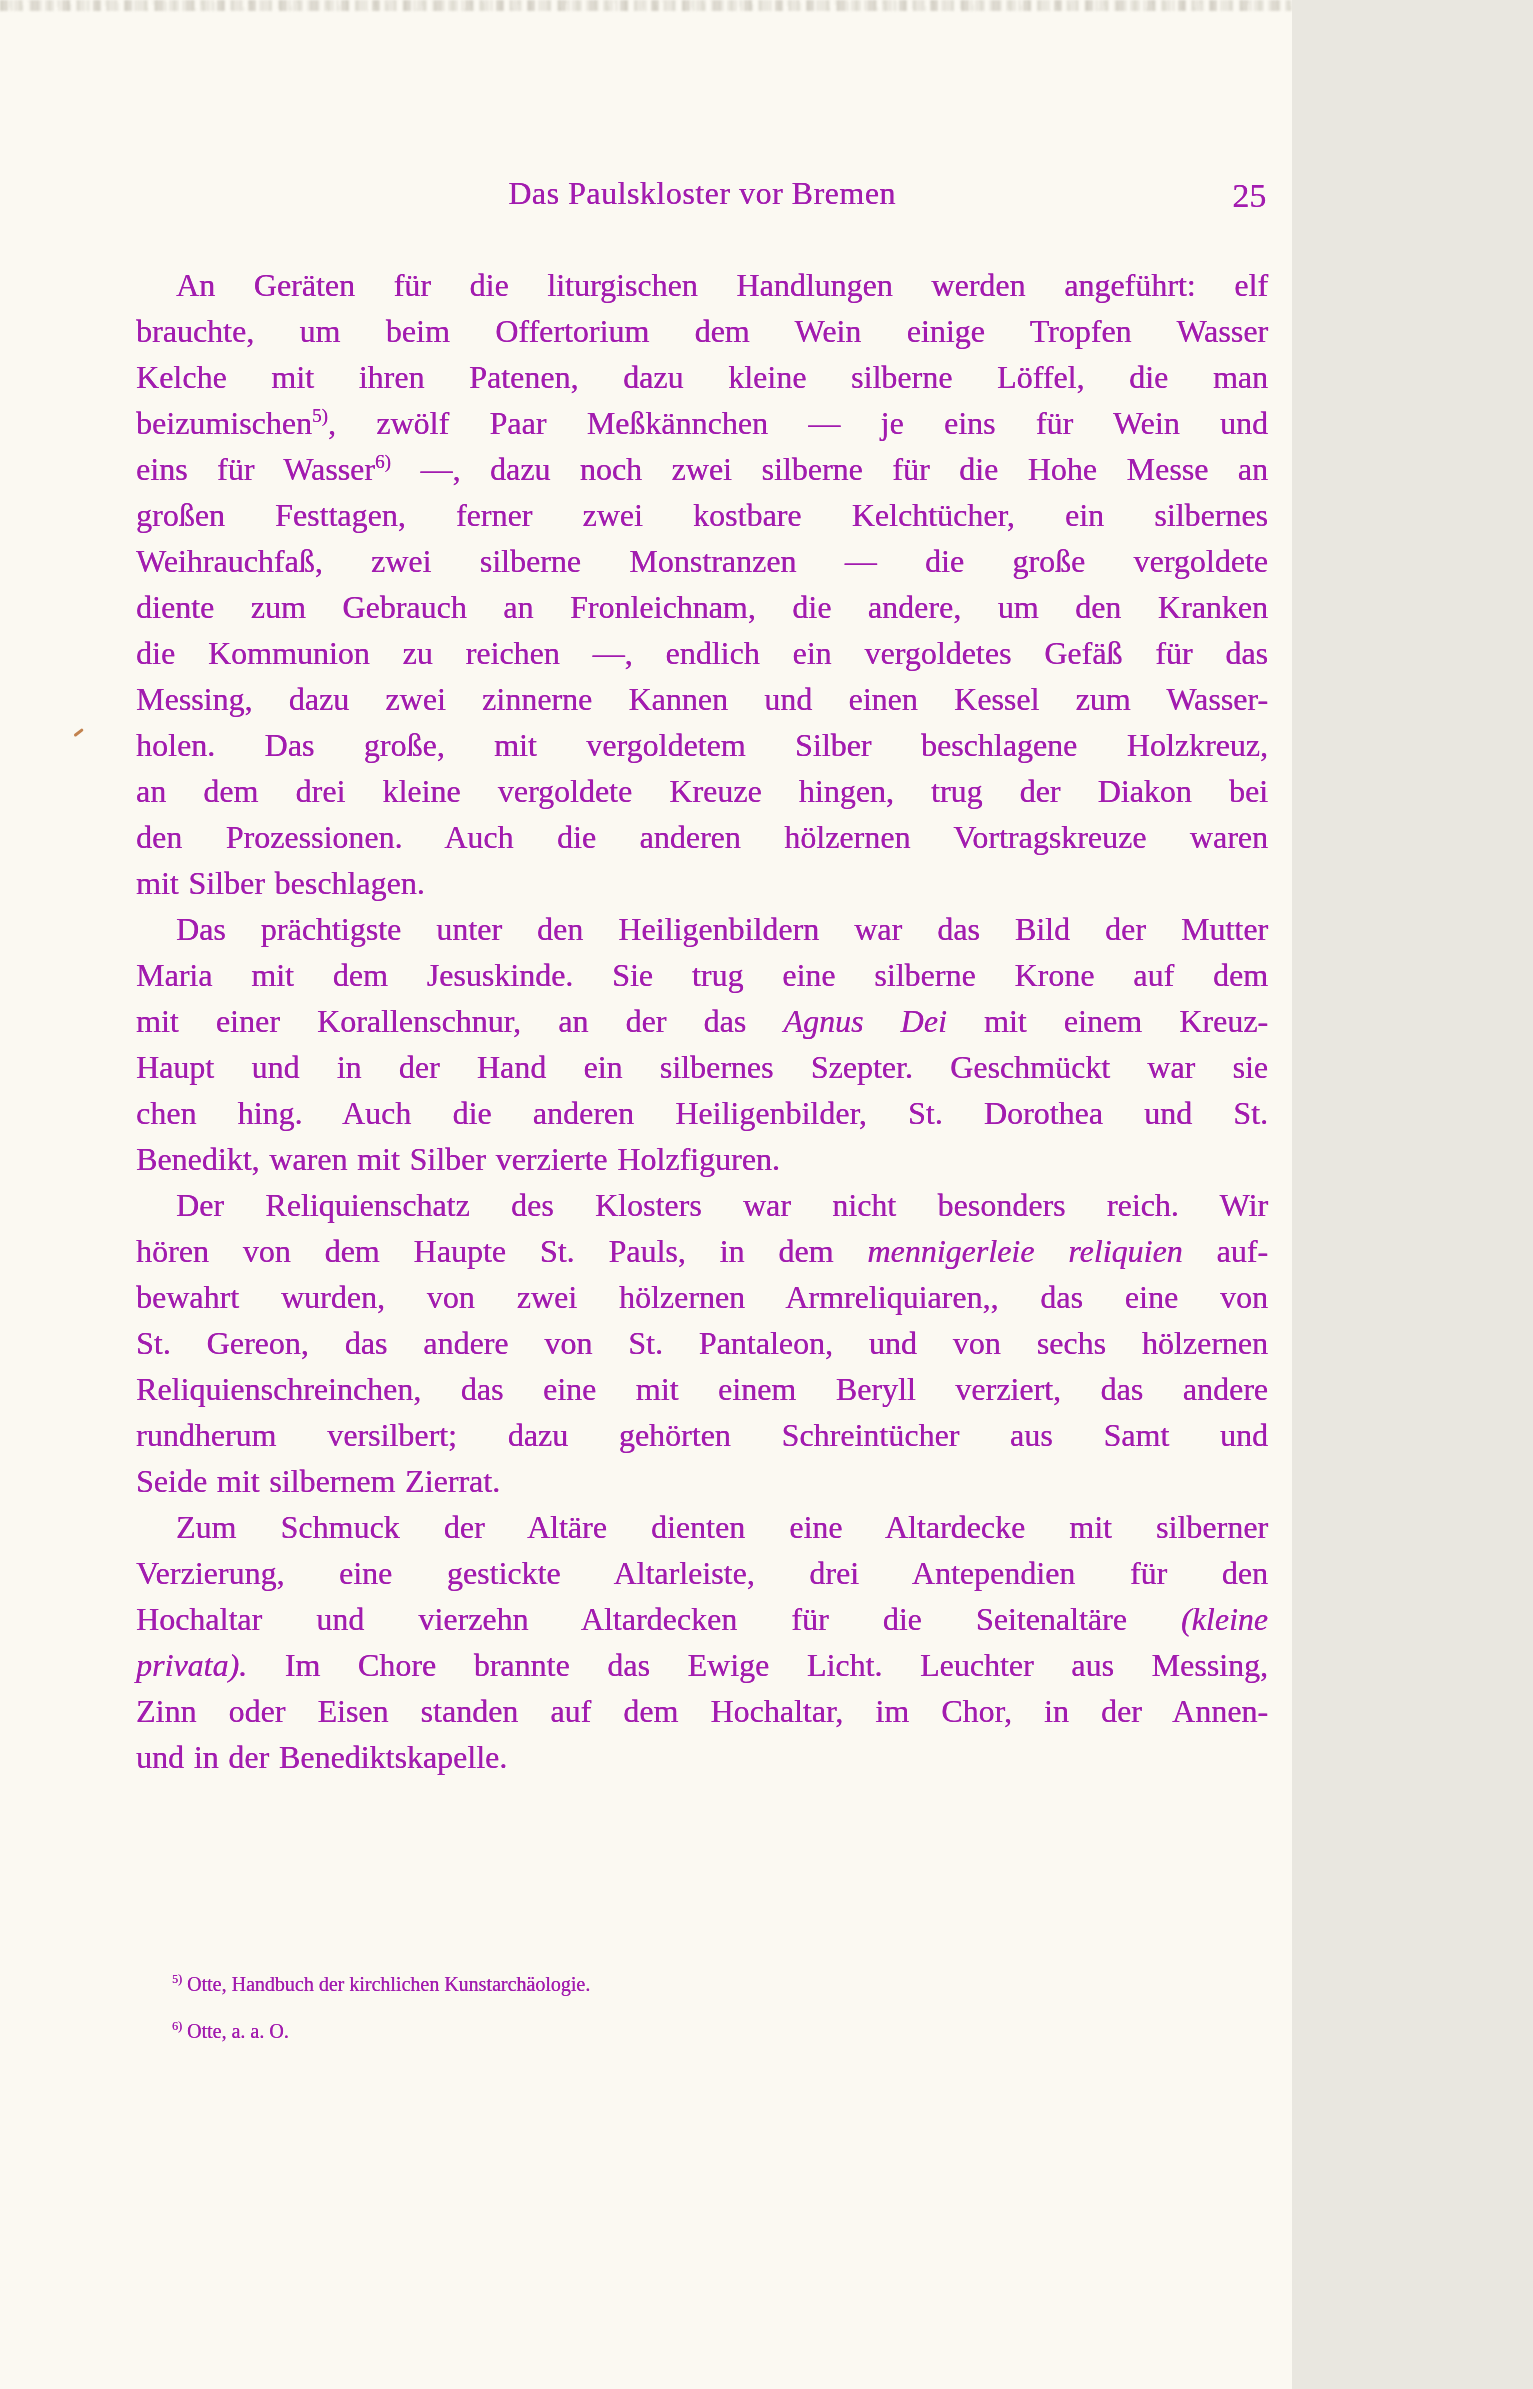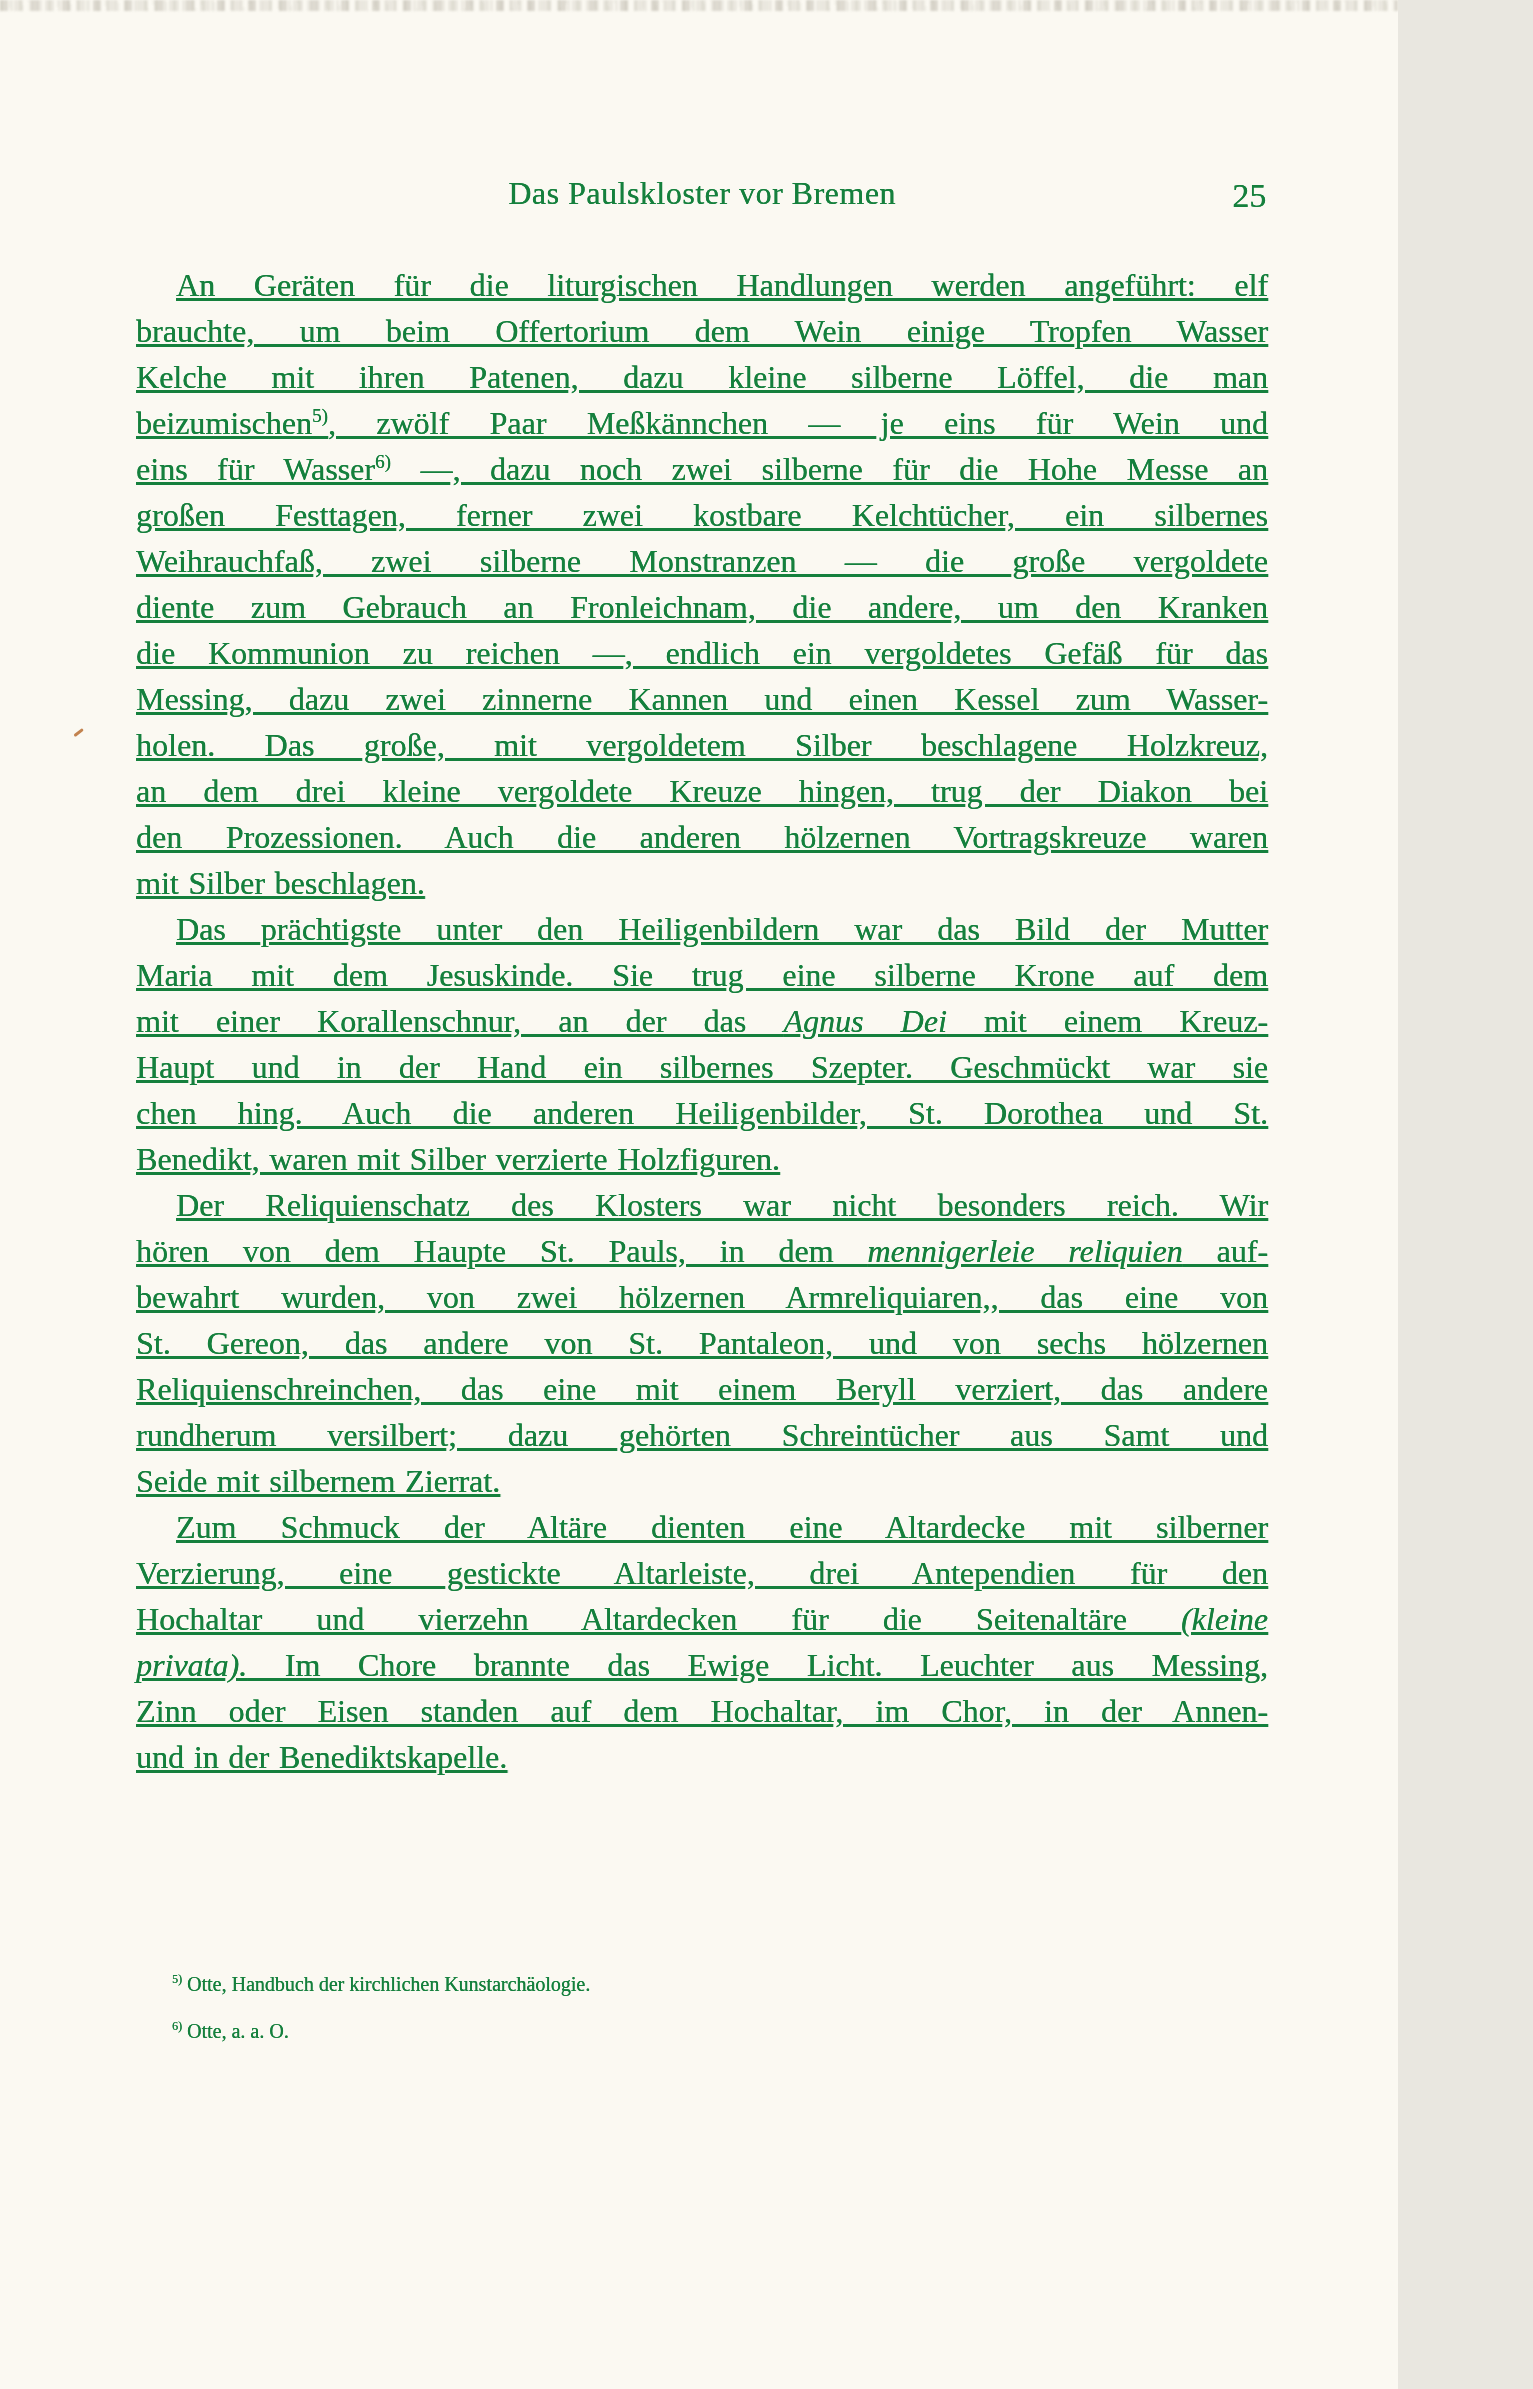--- a/index.html
+++ b/index.html
@@ -1,22 +1,22 @@
 <!DOCTYPE html>
 <html style="font-size:14px"><head>
 <meta charset="utf-8">
 <style>
   html,body { margin:0; padding:0; background:#e9e7e0; }
   .page {
     position:relative;
-    width:1398px; height:2389px;
+    width:1292px; height:2389px;
     background:#fbf9f2;
     overflow:hidden;
     font-family:"Liberation Serif","DejaVu Serif",serif;
-    color:#15803d;
+    color:#a21caf;
   }
   
   .scan-band {
     position:absolute; top:0; left:0; width:100%; height:11.3px;
     background:
       repeating-linear-gradient(90deg,
         rgba(164,158,143,.45) 0 7.8px, rgba(164,158,143,0) 7.8px 14px,
         rgba(164,158,143,.25) 14px 23.5px, rgba(164,158,143,0) 23.5px 31px),
       repeating-linear-gradient(88deg,
         rgba(150,144,128,.20) 0 3.5px, rgba(150,144,128,0) 3.5px 9.6px);
@@ -30,21 +30,21 @@
   .head-title { display:block; text-align:center; letter-spacing:0.5px; text-shadow:0.3px 0 0 currentColor; }
   .page-num { position:absolute; right:1.7px; top:2.6px; font-size:34px; text-shadow:0.3px 0 0 currentColor; }
 
   .body-block {
     position:absolute; top:262px; left:136px; width:1132px;
     font-size:32px; line-height:46px;
     word-spacing:1.7px;
     text-shadow:0.3px 0 0 currentColor;
   }
   .para { margin:0; }
-  .line { text-align:justify; text-align-last:justify; white-space:normal;text-decoration:underline; }
+  .line { text-align:justify; text-align-last:justify; white-space:normal; }
   .line.noj { text-align:left; text-align-last:left; }
   .line.ind { padding-left:40px; }
   .i { font-style:italic; }
   .sup { vertical-align:super; font-size:60%; line-height:0; }
 
   .footnotes {
     position:absolute; top:1961px; left:136px; width:1132px;
     font-size:20px; line-height:47px;
     text-shadow:0.3px 0 0 currentColor;
   }

